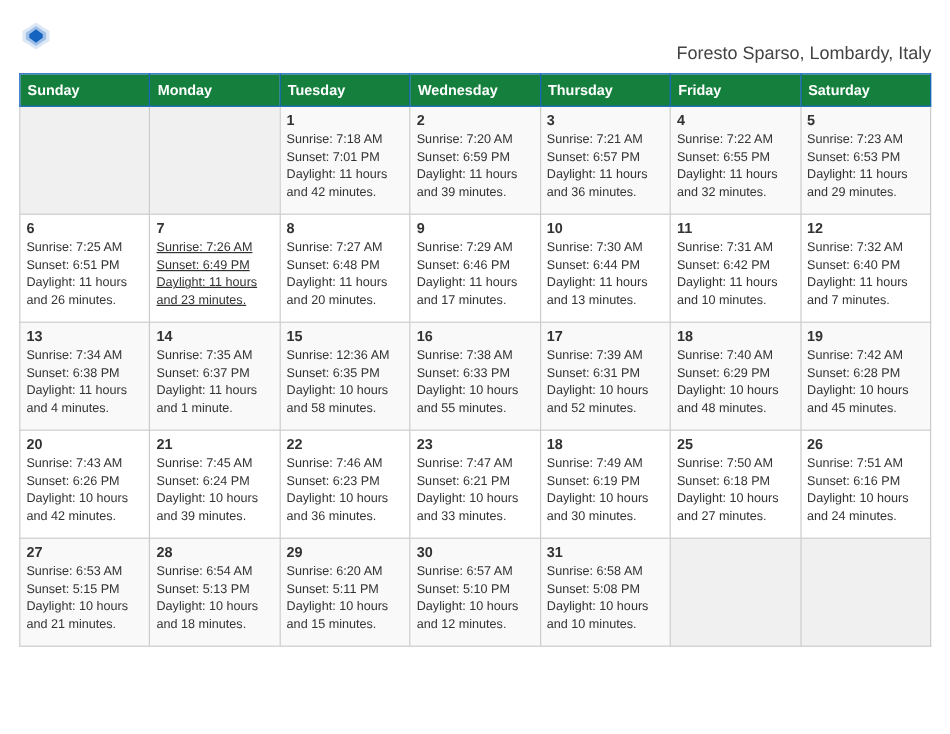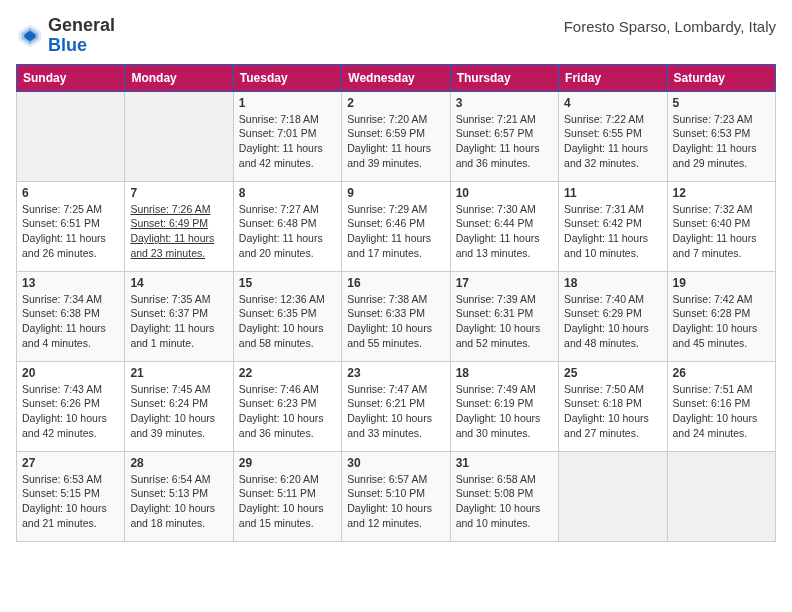--- a/index.html
+++ b/index.html
@@ -45,29 +45,29 @@
     }
     .month-title {
       font-size: 36px;
       font-weight: bold;
       color: #222;
       line-height: 1.1;
     }
     .location {
       font-size: 15px;
       color: #444;
-      margin-top: 2px;
+      margin-top: 20px;
     }
     table {
       width: 100%;
       border-collapse: collapse;
       font-size: 11px;
     }
     thead tr th {
-      background-color: #be185d;
+      background-color: #15803d;
       color: #fff;
       text-align: left;
       padding: 6px 6px;
       font-size: 12px;
       font-weight: bold;
       border: 1px solid #1565c0;
     }
     tbody tr td {
       border: 1px solid #ccc;
       vertical-align: top;
@@ -101,24 +101,20 @@
 </head>
 <body>
 
 <div class="header">
   <div class="logo">
     <svg class="logo-icon" viewBox="0 0 40 40" xmlns="http://www.w3.org/2000/svg">
       <polygon points="20,4 36,14 36,26 20,36 4,26 4,14" fill="#1565c0" opacity="0.15"></polygon>
       <polygon points="20,8 32,16 32,24 20,32 8,24 8,16" fill="#1565c0" opacity="0.3"></polygon>
       <polygon points="20,12 28,18 28,22 20,28 12,22 12,18" fill="#1565c0"></polygon>
     </svg>
-    <div class="logo-text">
-      <span class="logo-general">General</span>
-      <span class="logo-blue">Blue</span>
-    </div>
   </div>
   <div class="title-area">
     <div class="location">Foresto Sparso, Lombardy, Italy</div>
   </div>
 </div>
 
 <table>
   <thead>
     <tr>
     <th>Sunday</th>

